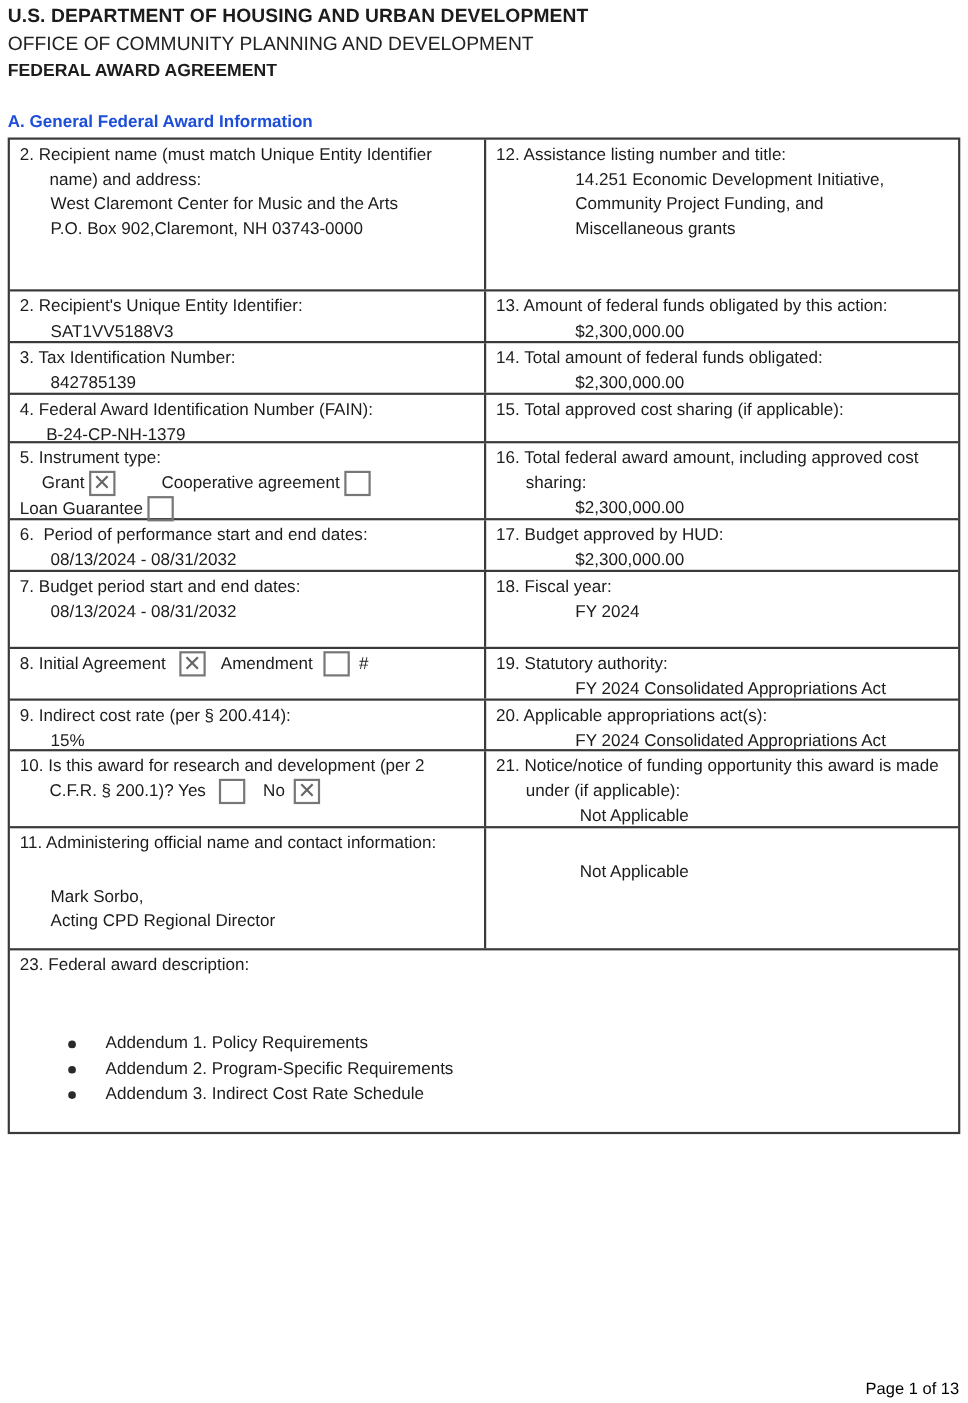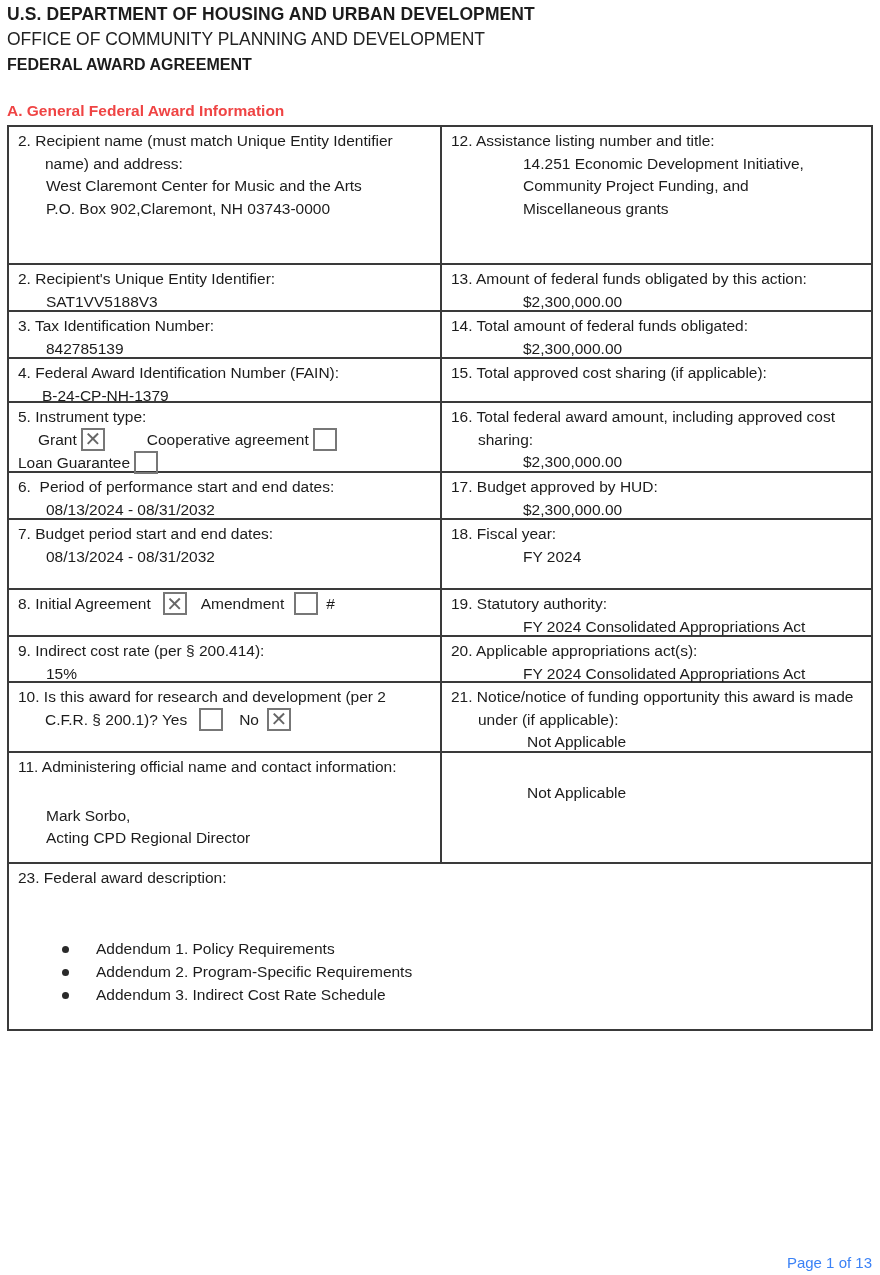--- a/index.html
+++ b/index.html
@@ -13,21 +13,21 @@
   }
   .page { position: absolute; inset: 0; background: #fff; }
 
   .doc-header { padding: 2px 0 0 7px; }
   .h-line1 { font-size: 17.5px; font-weight: bold; letter-spacing: 0.1px; line-height: 24px; }
   .h-line2 { font-size: 17.5px; font-weight: normal; line-height: 26px; color: #222; }
   .h-line3 { font-size: 16px; font-weight: bold; line-height: 25px; }
 
   .section-title {
     position: absolute; left: 7px; top: 102px;
-    font-size: 15.5px; font-weight: bold; color: #ef4444;
+    font-size: 15.5px; font-weight: bold; color: #1d4ed8;
   }
 
   .awardtable {
     position: absolute; left: 7px; top: 125px;
     width: 866px;
     border: 2px solid #3a3a3a;
     background: #fff;
   }
   .trow { display: flex; border-bottom: 2px solid #3a3a3a; }
   .trow:last-child { border-bottom: none; }
@@ -61,21 +61,21 @@
 
   .bullets { margin-top: 47px; padding-left: 78px; list-style: none; }
   .bullets li { position: relative; line-height: 23px; }
   .bullets li::before {
     content: ""; position: absolute; left: -34px; top: 9px;
     width: 7px; height: 7px; border-radius: 50%; background: #2a2a2a;
   }
 
   .footer {
     position: absolute; right: 8px; bottom: 4px;
-    font-size: 15px; color: #3b82f6;
+    font-size: 15px; color: #000000;
   }
 
   
   .r1  { height: 138px; }
   .r2  { height: 47px; }
   .r3  { height: 47px; }
   .r4  { height: 44px; }
   .r5  { height: 70px; }
   .r6  { height: 47px; }
   .r7  { height: 70px; }

